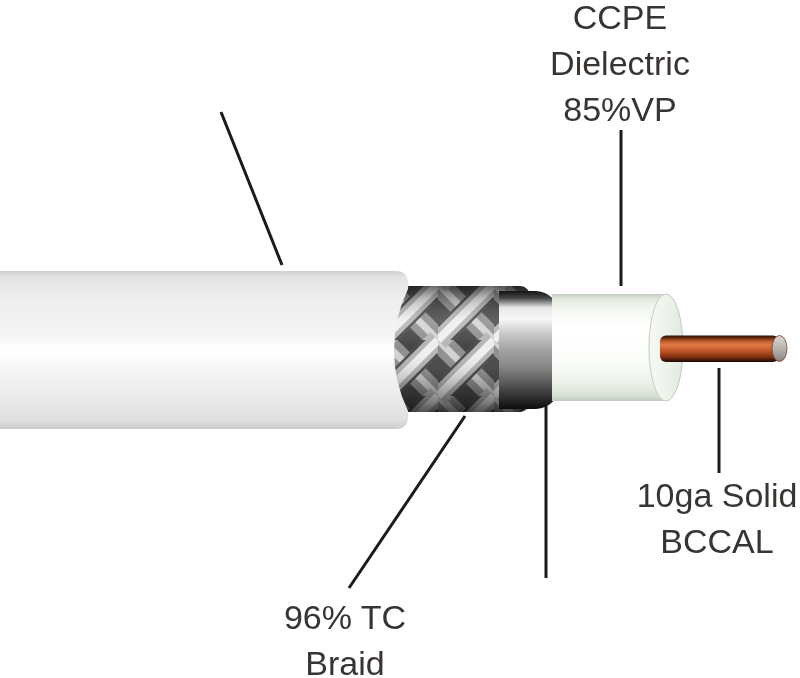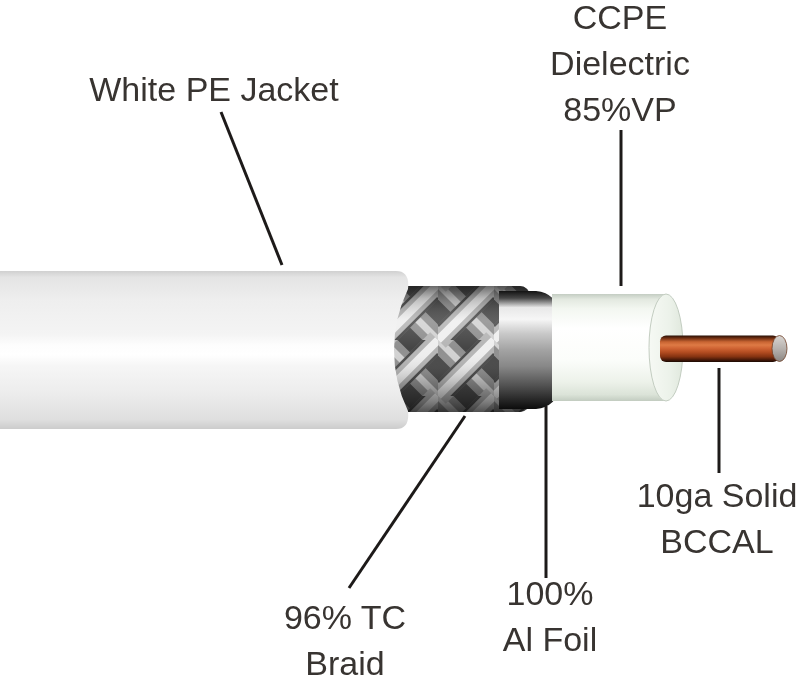--- a/index.html
+++ b/index.html
@@ -158,24 +158,21 @@
 
     <g stroke="#1d1a19" stroke-width="3" stroke-linecap="butt">
       <line x1="221" y1="112" x2="282" y2="265"></line>
       <line x1="621" y1="130" x2="621" y2="286"></line>
       <line x1="465" y1="416" x2="349" y2="588"></line>
       <line x1="546" y1="406" x2="546" y2="578"></line>
       <line x1="719" y1="368" x2="719" y2="473"></line>
     </g>
   </svg>
 
-  <div class="label lbl-jacket">White PE Jacket</div>
   <div class="label lbl-dielectric">CCPE
 Dielectric
 85%VP</div>
   <div class="label lbl-braid">96% TC
 Braid</div>
-  <div class="label lbl-foil">100%
-Al Foil</div>
   <div class="label lbl-conductor">10ga Solid
 BCCAL</div>
 
 </div>
 
 </body></html>

